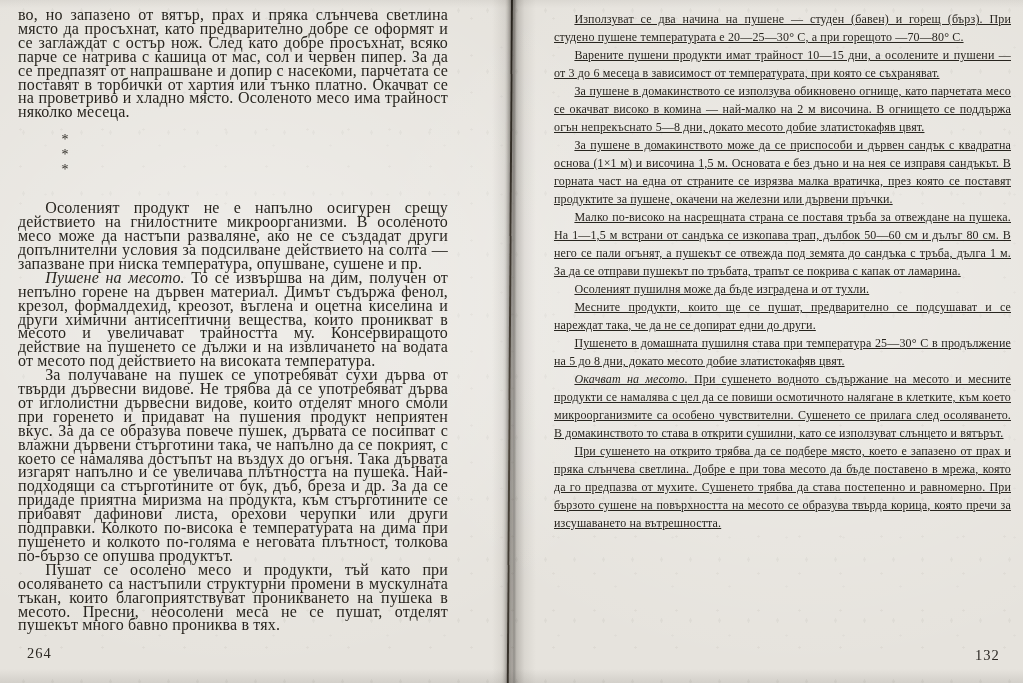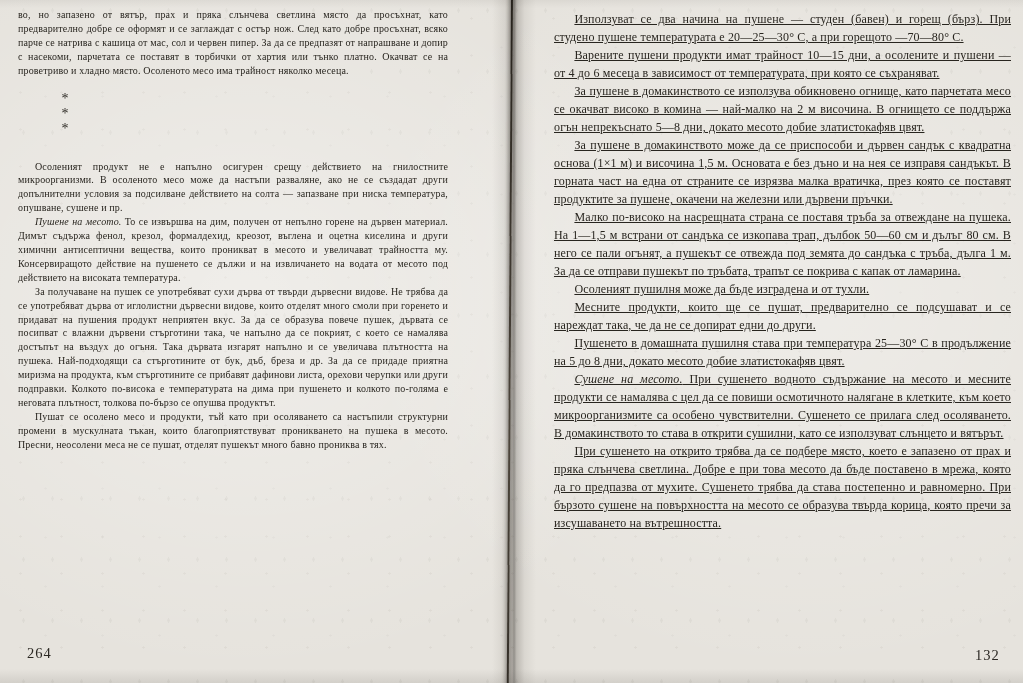--- a/index.html
+++ b/index.html
@@ -17,21 +17,21 @@
       radial-gradient(rgba(110,100,85,0.05) 1px, transparent 1.4px),
       radial-gradient(rgba(90,82,70,0.06) 1px, transparent 1.2px),
       #e6e3dd;
     background-size:auto,auto,41px 37px,57px 49px,29px 61px;
     background-position:0 0,0 0,0 0,17px 23px,9px 41px;
   }
   .page{position:absolute;}
   .page-left{left:18px;top:8px;width:430px;}
   .page-right{left:554px;top:10px;width:457px;}
   .para{margin:0;text-align:justify;letter-spacing:0.15px;}
-  .page-left .para{font-size:10px;line-height:13.9px;}
+  .page-left .para{font-size:16px;line-height:13.9px;}
   .page-right .para{font-size:12px;line-height:18px;text-decoration:underline;}
   .indent{text-indent:1.7em;}
   .lead{font-style:italic;}
   .dinkus{
     margin:13px 0 24px 30px;width:34px;text-align:center;
     font-size:14px;line-height:15px;color:#2e2b25;
   }
   .dinkus .d2{letter-spacing:6px;padding-left:6px;}
   .page-num{position:absolute;font-size:14.5px;color:#2b2823;letter-spacing:1px;text-align:center;}
   .page-num-left{left:27px;top:645px;}
@@ -75,28 +75,28 @@
     </div>
 
     <p class="para indent"><span>Осоленият продукт не е напълно осигурен срещу действието на гнилостните микроорганизми. В осоленото месо може да настъпи разваляне, ако не се създадат други допълнителни условия за подсилване действието на солта — запазване при ниска температура, опушване, сушене и пр.</span></p>
     <p class="para indent"><span class="lead">Пушене на месото.</span><span> То се извършва на дим, получен от непълно горене на дървен материал. Димът съдържа фенол, крезол, формалдехид, креозот, въглена и оцетна киселина и други химични антисептични вещества, които проникват в месото и увеличават трайността му. Консервиращото действие на пушенето се дължи и на извличането на водата от месото под действието на високата температура.</span></p>
     <p class="para indent"><span>За получаване на пушек се употребяват сухи дърва от твърди дървесни видове. Не трябва да се употребяват дърва от иглолистни дървесни видове, които отделят много смоли при горенето и придават на пушения продукт неприятен вкус. За да се образува повече пушек, дървата се посипват с влажни дървени стърготини така, че напълно да се покрият, с което се намалява достъпът на въздух до огъня. Така дървата изгарят напълно и се увеличава плътността на пушека. Най-подходящи са стърготините от бук, дъб, бреза и др. За да се придаде приятна миризма на продукта, към стърготините се прибавят дафинови листа, орехови черупки или други подправки. Колкото по-висока е температурата на дима при пушенето и колкото по-голяма е неговата плътност, толкова по-бързо се опушва продуктът.</span></p>
     <p class="para indent"><span>Пушат се осолено месо и продукти, тъй като при осоляването са настъпили структурни промени в мускулната тъкан, които благоприятствуват проникването на пушека в месото. Пресни, неосолени меса не се пушат, отделят пушекът много бавно прониква в тях.</span></p>
   </div>
 
   <div class="page page-right">
     <p class="para indent"><span>Използуват се два начина на пушене — студен (бавен) и горещ (бърз). При студено пушене температурата е 20—25—30° С, а при горещото —70—80° С.</span></p>
-    <p class="para indent"><span>Варените пушени продукти имат трайност 10—15 дни, а осолените и пушени — от 4 до 6 месеца в зависимост от температурата, при която се съхраняват.</span></p>
+    <p class="para indent"><span>Варените пушени продукти имат трайност 10—15 дни, а осолените и пушени — от 3 до 6 месеца в зависимост от температурата, при която се съхраняват.</span></p>
     <p class="para indent"><span>За пушене в домакинството се използува обикновено огнище, като парчетата месо се окачват високо в комина — най-малко на 2 м височина. В огнището се поддържа огън непрекъснато 5—8 дни, докато месото добие златистокафяв цвят.</span></p>
     <p class="para indent"><span>За пушене в домакинството може да се приспособи и дървен сандък с квадратна основа (1×1 м) и височина 1,5 м. Основата е без дъно и на нея се изправя сандъкът. В горната част на една от страните се изрязва малка вратичка, през която се поставят продуктите за пушене, окачени на железни или дървени пръчки.</span></p>
     <p class="para indent"><span>Малко по-високо на насрещната страна се поставя тръба за отвеждане на пушека. На 1—1,5 м встрани от сандъка се изкопава трап, дълбок 50—60 см и дълъг 80 см. В него се пали огънят, а пушекът се отвежда под земята до сандъка с тръба, дълга 1 м. За да се отправи пушекът по тръбата, трапът се покрива с капак от ламарина.</span></p>
     <p class="para indent"><span>Осоленият пушилня може да бъде изградена и от тухли.</span></p>
     <p class="para indent"><span>Месните продукти, които ще се пушат, предварително се подсушават и се нареждат така, че да не се допират едни до други.</span></p>
     <p class="para indent"><span>Пушенето в домашната пушилня става при температура 25—30° С в продължение на 5 до 8 дни, докато месото добие златистокафяв цвят.</span></p>
-    <p class="para indent"><span class="lead">Сушене на месото.</span><span> При сушенето водното съдържание на месото и месните продукти се намалява с цел да се повиши осмотичното налягане в клетките, към което микроорганизмите са особено чувствителни. Сушенето се прилага след осоляването. В домакинството то става в открити сушилни, като се използуват слънцето и вятърът.</span></p>
+    <p class="para indent"><span class="lead">Окачват на месото.</span><span> При сушенето водното съдържание на месото и месните продукти се намалява с цел да се повиши осмотичното налягане в клетките, към което микроорганизмите са особено чувствителни. Сушенето се прилага след осоляването. В домакинството то става в открити сушилни, като се използуват слънцето и вятърът.</span></p>
     <p class="para indent"><span>При сушенето на открито трябва да се подбере място, което е запазено от прах и пряка слънчева светлина. Добре е при това месото да бъде поставено в мрежа, която да го предпазва от мухите. Сушенето трябва да става постепенно и равномерно. При бързото сушене на повърхността на месото се образува твърда корица, която пречи за изсушаването на вътрешността.</span></p>
   </div>
 
   <div class="page-num page-num-left">264</div>
   <div class="page-num page-num-right">132</div>
 
   <div class="gutter-shadow"></div>
   <div class="gutter-line"></div>
   <div class="edge-shade-top"></div>
   <div class="edge-shade-bottom"></div>

